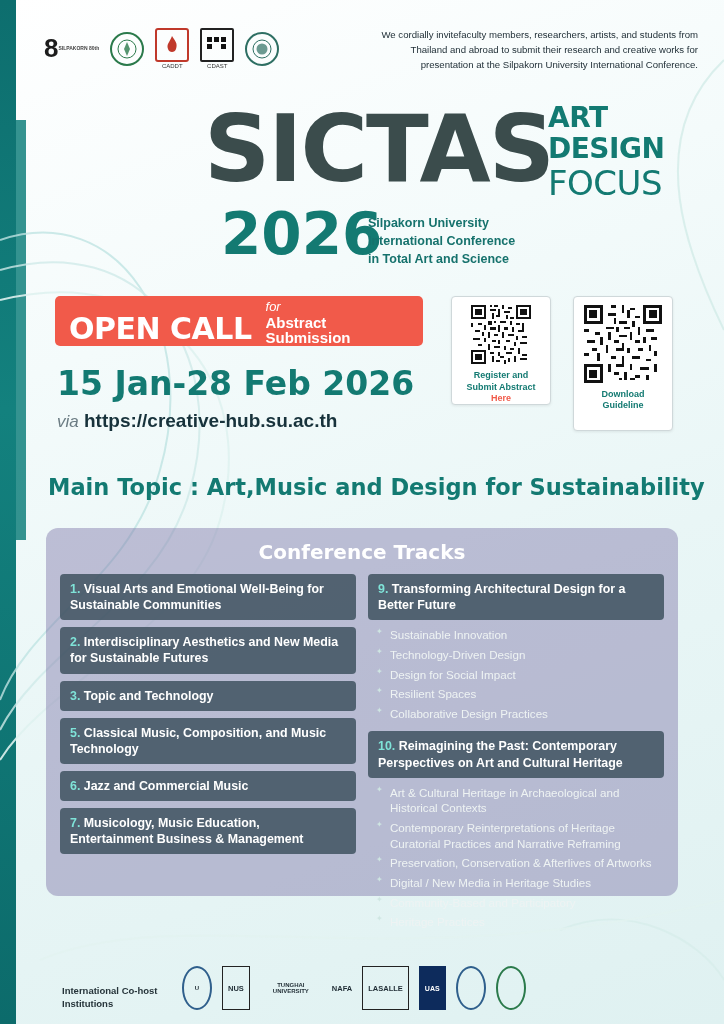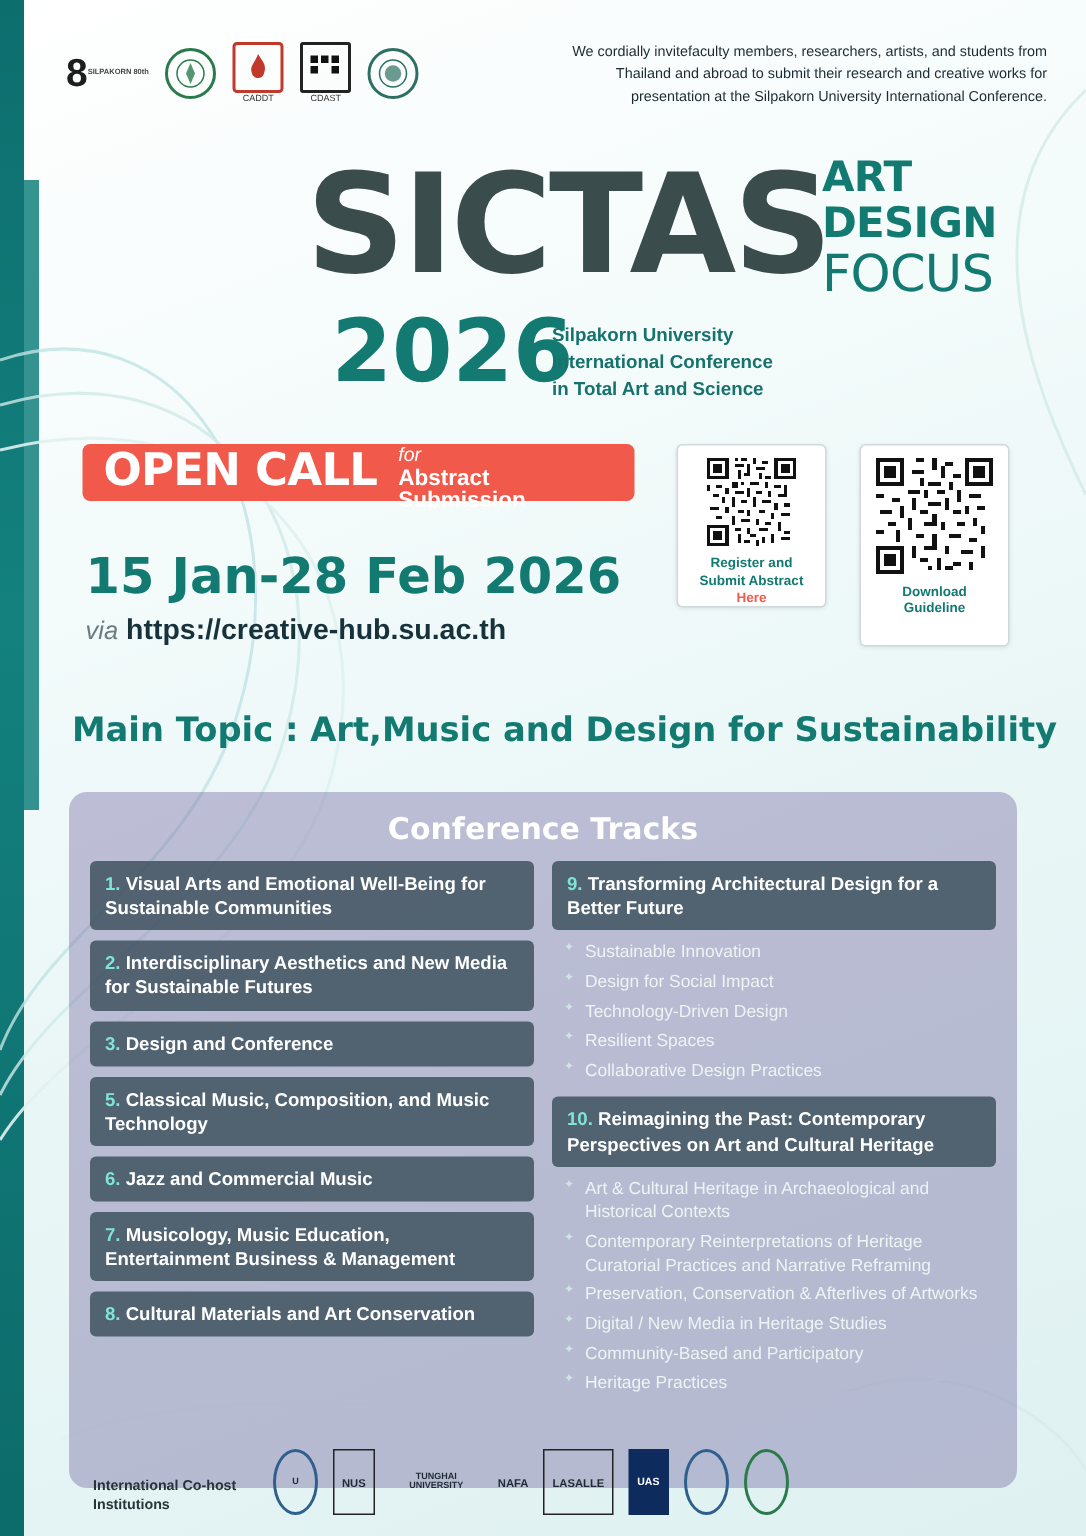--- a/index.html
+++ b/index.html
@@ -65,22 +65,22 @@
     font-size: 12.5px; line-height: 1.45; color: #16726d; font-weight: 600;
   }
   .amd {
     position:absolute; left: 548px; top: 8px; line-height: 1.0;
   }
   .amd div { font-size: 28px; font-weight: 800; color: #137a72; letter-spacing:-0.5px;
     font-family:"DejaVu Sans", sans-serif; margin-bottom:3px;}
   .amd div.focus { font-weight: 400; color:#137a72; font-size: 34px; }
   
   .opencall {
-    position:absolute; left: 55px; top: 296px; width: 368px; height: 38px;
-    background: #f15a4a; border-radius: 5px; display:flex; align-items:flex-start; padding: 0 14px;
+    position:absolute; left: 55px; top: 296px; width: 368px; height: 50px;
+    background: #f15a4a; border-radius: 5px; display:flex; align-items:flex-end; padding: 0 14px;
     color:#fff;
   }
   .opencall .oc-main { font-size: 30px; font-weight: 800; letter-spacing:-0.5px;
      font-family:"DejaVu Sans", sans-serif;}
   .opencall .oc-side { margin-left: 14px; line-height:1.12; }
   .opencall .oc-for { font-size: 13px; font-style: italic; }
   .opencall .oc-abs { font-size: 17px; font-weight: 800; }
   .dates {
     position:absolute; left:57px; top: 364px;
     font-size: 33px; font-weight: 800; color: #137a72; font-family:"DejaVu Sans", sans-serif;
@@ -100,21 +100,21 @@
   .qr-img { width: 78px; height: 78px; }
   .qr-cap { margin-top: 6px; font-size: 9px; font-weight: 800; color:#137a72; text-align:center; line-height:1.25; }
   .qr-cap .here { color:#f15a4a; }
   
   .maintopic {
     position:absolute; left: 48px; top: 474px;
     font-size: 22.5px; font-weight: 800; color: #137a72; font-family:"DejaVu Sans", sans-serif;
   }
   
   .panel {
-    position:absolute; left: 46px; top: 528px; width: 632px; height: 464px;
+    position:absolute; left: 46px; top: 528px; width: 632px; height: 368px;
     background: rgba(126,118,168,.45); border-radius: 12px; padding: 12px 14px;
   }
   .panel-title {
     text-align:center; color:#fff; font-size: 20px; font-weight: 800;
     font-family:"DejaVu Sans", sans-serif; margin-bottom: 10px;
   }
   .cols { display:flex; gap: 12px; }
   .col { width: 298px; }
   .track {
     background: rgba(58,78,92,.82); color:#fff; border-radius: 4px;
@@ -383,32 +383,31 @@
   </div>
 
   <div class="maintopic">Main Topic : Art,Music and Design for Sustainability</div>
 
   <div class="panel">
     <div class="panel-title">Conference Tracks</div>
     <div class="cols">
       <div class="col">
         <div class="track"><span class="num">1.</span> <span>Visual Arts and Emotional Well-Being for Sustainable Communities</span></div>
         <div class="track"><span class="num">2.</span> <span>Interdisciplinary Aesthetics and New Media for Sustainable Futures</span></div>
-        <div class="track"><span class="num">3.</span> <span>Design and Conference</span></div>
+        <div class="track"><span class="num">3.</span> <span>Topic and Technology</span></div>
         <div class="track"><span class="num">5.</span> <span>Classical Music, Composition, and Music Technology</span></div>
         <div class="track"><span class="num">6.</span> <span>Jazz and Commercial Music</span></div>
         <div class="track"><span class="num">7.</span> <span>Musicology, Music Education, Entertainment Business &amp; Management</span></div>
-        <div class="track"><span class="num">8.</span> <span>Cultural Materials and Art Conservation</span></div>
       </div>
       <div class="col">
         <div class="track"><span class="num">9.</span> <span>Transforming Architectural Design for a Better Future</span></div>
         <ul class="bullets">
           <li>Sustainable Innovation</li>
+          <li>Technology-Driven Design</li>
           <li>Design for Social Impact</li>
-          <li>Technology-Driven Design</li>
           <li>Resilient Spaces</li>
           <li>Collaborative Design Practices</li>
         </ul>
         <div class="track"><span class="num">10.</span> <span>Reimagining the Past: Contemporary Perspectives on Art and Cultural Heritage</span></div>
         <ul class="bullets">
           <li>Art &amp; Cultural Heritage in Archaeological and Historical Contexts</li>
           <li>Contemporary Reinterpretations of  Heritage Curatorial Practices and Narrative  Reframing</li>
           <li>Preservation, Conservation &amp; Afterlives of Artworks</li>
           <li>Digital / New Media in Heritage Studies</li>
           <li>Community-Based and Participatory</li>

